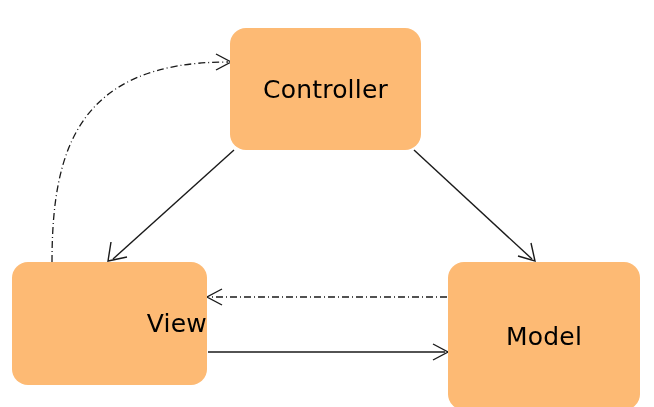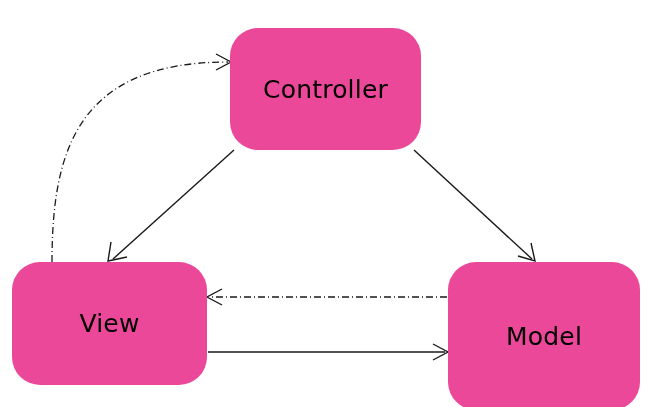--- a/index.html
+++ b/index.html
@@ -24,22 +24,22 @@
     top: 0;
     width: 654px;
     height: 407px;
   }
   .node-box {
     position: absolute;
     box-sizing: border-box;
     display: flex;
     align-items: center;
     justify-content: center;
-    border-radius: 28px;
-    background: #ec4899;
+    border-radius: 16px;
+    background: #fdba74;
     z-index: 2;
   }
   .node-label {
     font-family: "DejaVu Sans", sans-serif;
     font-size: 25px;
     font-weight: 400;
     color: #000000;
     letter-spacing: 0.2px;
     line-height: 1;
     white-space: nowrap;
@@ -48,20 +48,21 @@
     left: 230px;
     top: 28px;
     width: 191px;
     height: 122px;
   }
   #node-view {
     left: 12px;
     top: 262px;
     width: 195px;
     height: 123px;
+    justify-content: flex-end;
   }
   #node-model {
     left: 448px;
     top: 262px;
     width: 192px;
     height: 148px;
   }
 </style>
 </head>
 <body>

